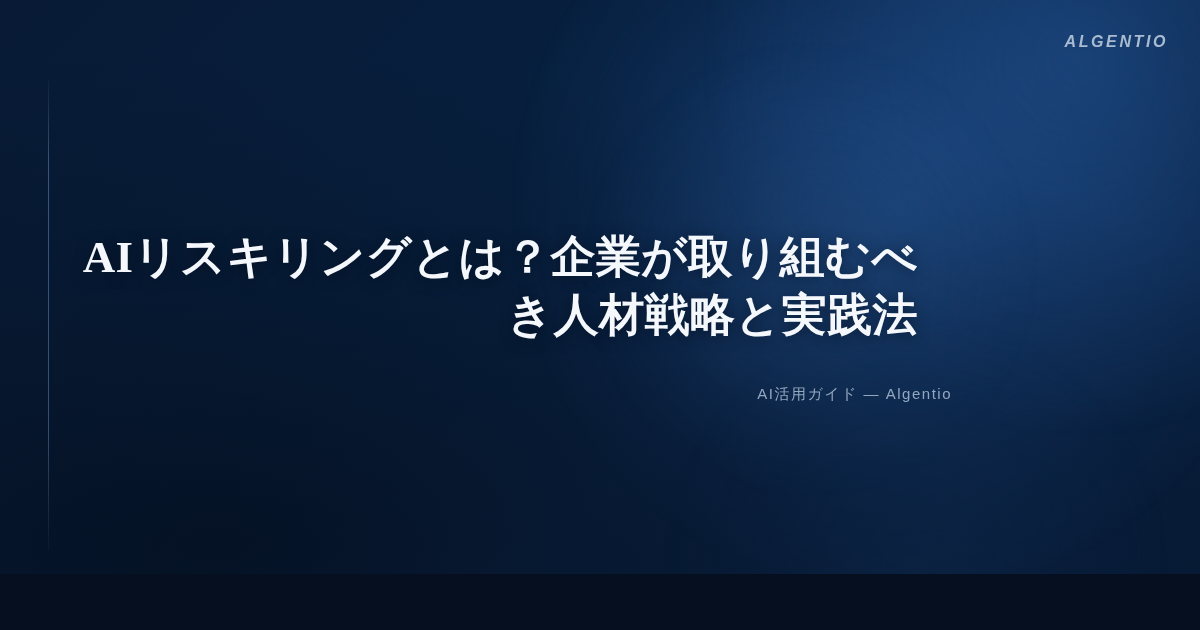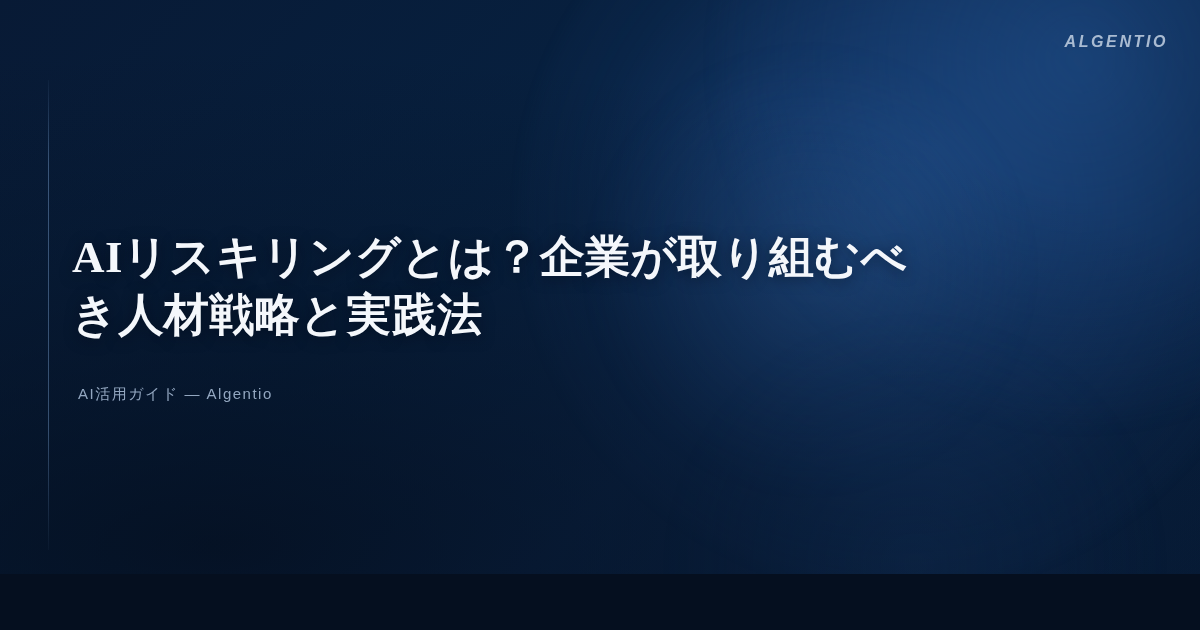--- a/index.html
+++ b/index.html
@@ -8,20 +8,21 @@
     background: #050f1f;
   }
 
   .og-card {
     position: relative;
     width: 1200px;
     height: 574px;
     overflow: hidden;
     background: #071c38;
     font-family: "Liberation Sans", "DejaVu Sans", sans-serif;
+    text-align: right;
     -webkit-font-smoothing: antialiased;
   }
 
   
   .bg-base {
     position: absolute;
     inset: 0;
     background:
       linear-gradient(135deg, #081a35 0%, #07203f 38%, #0a2549 62%, #071c38 100%);
   }
@@ -118,21 +119,21 @@
     letter-spacing: 2.6px;
     color: #b6c6da;
     opacity: 0.92;
     line-height: 1;
     white-space: nowrap;
   }
 
   
   .content {
     position: absolute;
-    left: 72px;
+    left: 58px;
     top: 228px;
     width: 900px;
   }
 
   .title {
     margin: 0;
     font-family: "Liberation Serif", "DejaVu Serif", serif;
     font-weight: 700;
     font-size: 45px;
     line-height: 58px;

